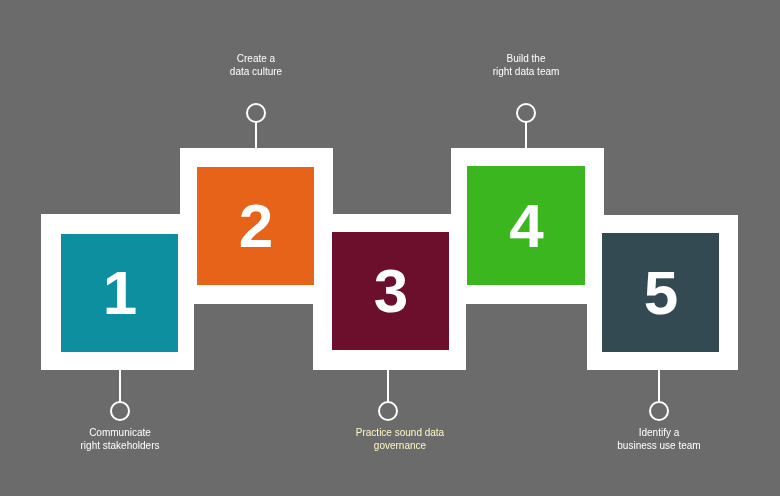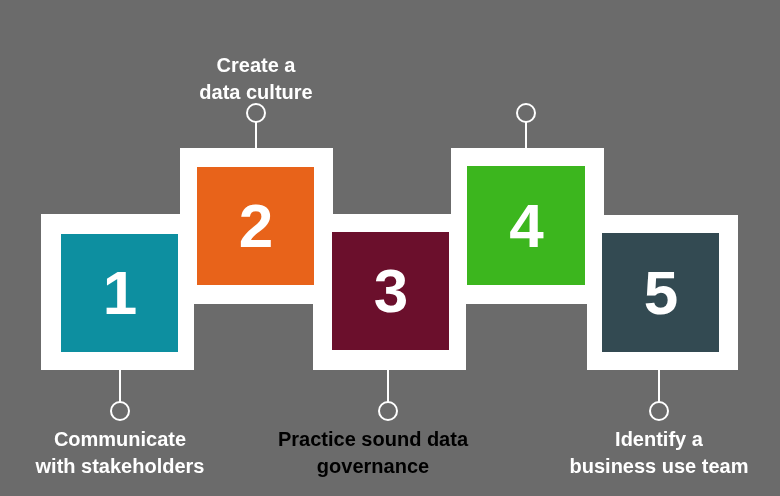--- a/index.html
+++ b/index.html
@@ -41,22 +41,22 @@
     font-size: 62px;
     font-weight: 700;
     line-height: 1;
     letter-spacing: -1px;
     user-select: none;
   }
   .step-label {
     position: absolute;
     color: #ffffff;
     font-family: "Liberation Sans", sans-serif;
-    font-size: 20px;
-    font-weight: 700;
+    font-size: 10px;
+    font-weight: 400;
     line-height: 1.33;
     text-align: center;
     white-space: pre-line;
     user-select: none;
   }
 </style>
 </head>
 <body>
 
 <div id="infographic" style="background: rgb(107, 107, 107);">
@@ -92,21 +92,23 @@
     <span class="step-number" style="color: rgb(255, 255, 255);">3</span>
   </div>
   <div class="step-chip" style="left: 467px; top: 166px; width: 118px; height: 119px; background: rgb(60, 182, 30);">
     <span class="step-number" style="color: rgb(255, 255, 255);">4</span>
   </div>
   <div class="step-chip" style="left: 602px; top: 233px; width: 117px; height: 119px; background: rgb(51, 74, 82);">
     <span class="step-number" style="color: rgb(255, 255, 255);">5</span>
   </div>
 
   <div class="step-label" style="left: 20px; width: 200px; color: rgb(255, 255, 255); top: 426px;">Communicate
-with stakeholders</div>
+right stakeholders</div>
   <div class="step-label" style="left: 156px; width: 200px; color: rgb(255, 255, 255); top: 52px;">Create a
 data culture</div>
-  <div class="step-label" style="left: 273px; width: 200px; color: #000000; top: 426px;">Practice sound data
+  <div class="step-label" style="left: 300px; width: 200px; color: #fef9c3; top: 426px;">Practice sound data
 governance</div>
+  <div class="step-label" style="left: 426px; width: 200px; color: rgb(255, 255, 255); top: 52px;">Build the
+right data team</div>
   <div class="step-label" style="left: 559px; width: 200px; color: rgb(255, 255, 255); top: 426px;">Identify a
 business use team</div>
 
 </div>
 
 </body></html>

